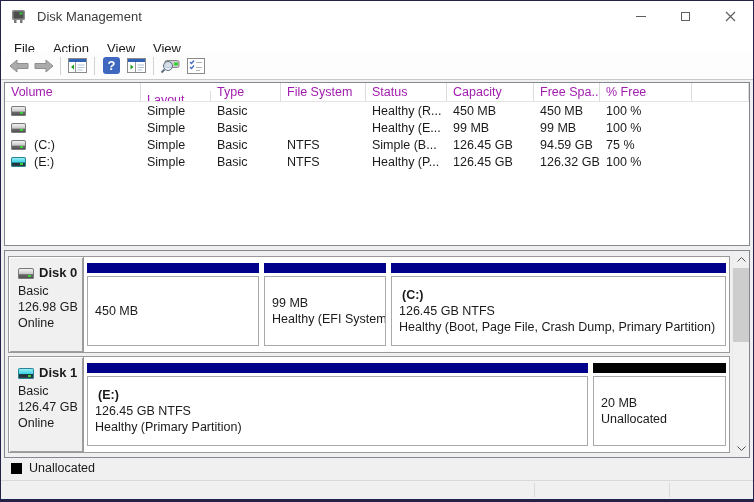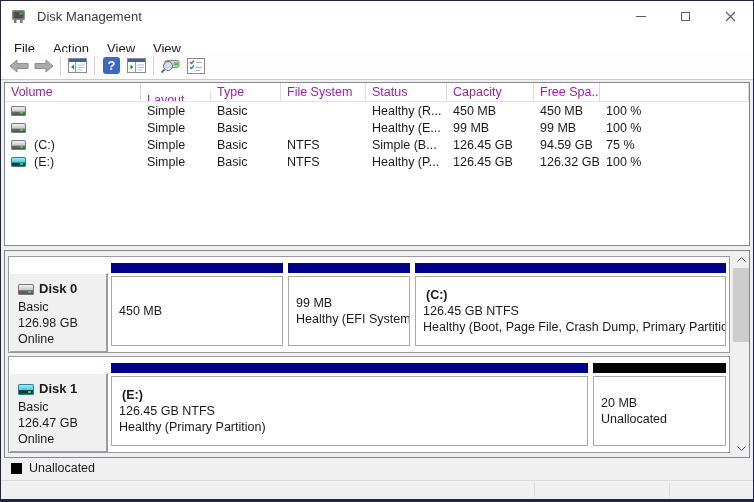--- a/index.html
+++ b/index.html
@@ -42,23 +42,23 @@
     background:linear-gradient(180deg,#fbfbfb 0%,#c9c9c9 52%,#6b6b6b 60%,#494949 100%);
     box-shadow:inset 0 0 0 1px #7a7a7a;}
   .vol-icon::after{content:"";position:absolute;right:3px;bottom:2px;width:3px;height:2px;background:#38d438;}
   .vol-icon.cyan{background:linear-gradient(180deg,#b2f4f8 0%,#37d2e6 52%,#1e2d32 60%,#36464e 100%);box-shadow:inset 0 0 0 1px #2a8496;}
   
   .splitter{height:4px;flex:none;}
   
   .graph-pane{height:208px;flex:none;border:1px solid #828790;background:#f0f0f0;display:flex;overflow:hidden;}
   .disk-area{flex:1;padding:5px 2px 0 3px;overflow:hidden;}
   .disk-row{height:97px;display:flex;border:1px solid #9a9a9a;background:#fff;margin-bottom:3px;}
-  .disk-info{width:99px;flex:none;background:#f0f0f0;border-right:1px solid #9a9a9a;
+  .disk-info{width:75px;flex:none;background:#f0f0f0;border-right:1px solid #9a9a9a;
     box-shadow:inset 1px 1px 0 #ffffff, inset -1px -1px 0 #9f9f9f;
-    padding:8px 4px 4px 9px;font-size:12.5px;line-height:16px;margin-top:16px;}
+    padding:8px 4px 4px 9px;font-size:12.5px;line-height:16px;}
   .disk-title{display:flex;align-items:center;font-weight:bold;font-size:13px;margin-bottom:2px;}
   .disk-title .vol-icon{margin-right:5px;width:16px;height:11px;}
   .parts{flex:1;display:flex;padding:6px 3px;gap:5px;overflow:hidden;}
   .part{display:flex;flex-direction:column;overflow:hidden;}
   .part-head{height:10px;flex:none;}
   .part-body{flex:1;margin-top:3px;border:1px solid #a9a9a9;display:flex;flex-direction:column;justify-content:center;
     padding:2px 0 2px 7px;font-size:12.5px;line-height:16px;white-space:nowrap;overflow:hidden;}
   .part-label{font-weight:bold;padding-left:3px;}
   
   .vscroll{width:17px;flex:none;background:#f0f0f0;border-left:1px solid #ececec;display:flex;flex-direction:column;align-items:center;}
@@ -174,20 +174,21 @@
 
     <div class="list-pane">
       <div class="lv-header">
           <div class="hcell" style="width: 136px;">Volume</div>
           <div class="hcell" style="width: 70px; margin-top: 8px;">Layout</div>
           <div class="hcell" style="width: 70px;">Type</div>
           <div class="hcell" style="width: 85px;">File System</div>
           <div class="hcell" style="width: 81px;">Status</div>
           <div class="hcell" style="width: 87px;">Capacity</div>
           <div class="hcell" style="width: 66px;">Free Spa...</div>
+          <div class="hcell" style="width: 92px;">% Free</div>
           <div class="hcell hfill"></div>
         </div>
       <div class="lv-body">
           <div class="lv-row">
             <div class="cell" style="width: 136px;">
               <span class="vol-icon"></span>
               <span></span>
             </div>
             <div class="cell" style="width: 70px;">Simple</div>
             <div class="cell" style="width: 70px;">Basic</div>

